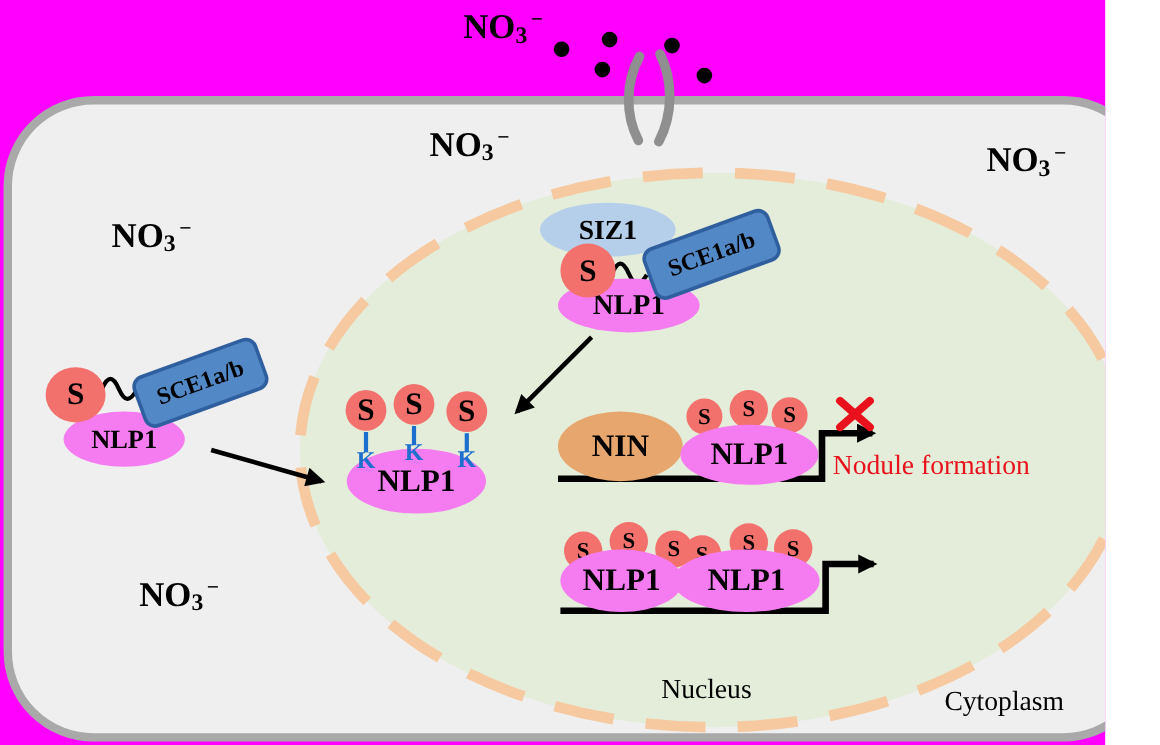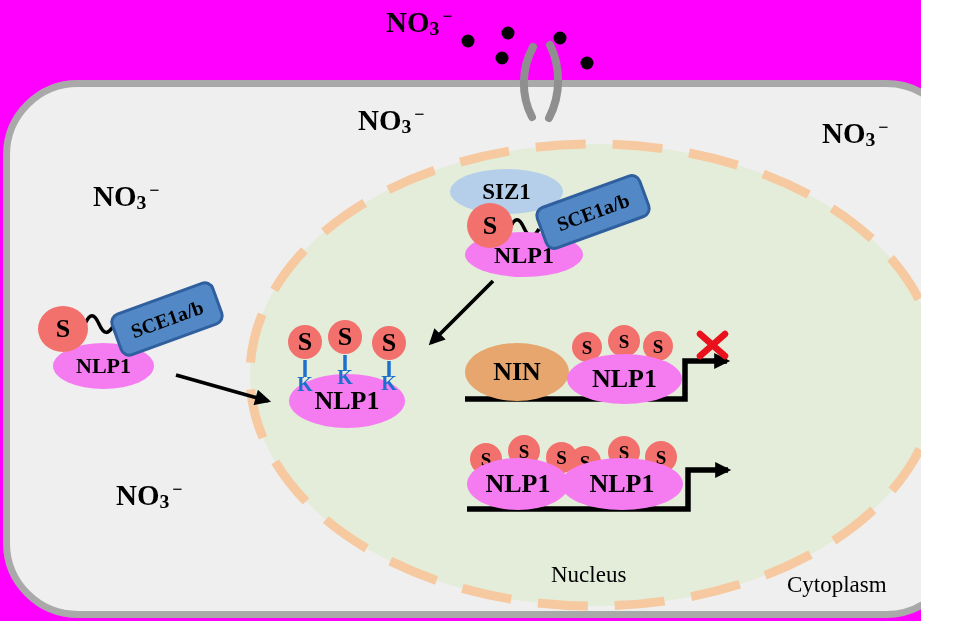--- a/index.html
+++ b/index.html
@@ -163,20 +163,21 @@
   </div>
   <div class="oval s-circle" style="left:643px;top:331px;width:30px;height:30px;font-size:19px;">
     <span>S</span>
   </div>
   <div class="oval nin" style="left:465px;top:343px;width:104px;height:58px;font-size:26px;justify-content:center;">
     <span>NIN</span>
   </div>
   <div class="oval nlp" style="left:567px;top:354px;width:115px;height:50px;font-size:26px;">
     <span>NLP1</span>
   </div>
+  <div class="nodule" style="left:694px;top:376px;">Nodule formation</div>
 
   <div class="oval s-circle" style="left:470px;top:443px;width:32px;height:32px;font-size:19px;">
     <span>S</span>
   </div>
   <div class="oval s-circle" style="left:508px;top:435px;width:32px;height:32px;font-size:19px;">
     <span>S</span>
   </div>
   <div class="oval s-circle" style="left:546px;top:442px;width:31px;height:31px;font-size:19px;">
     <span>S</span>
   </div>

